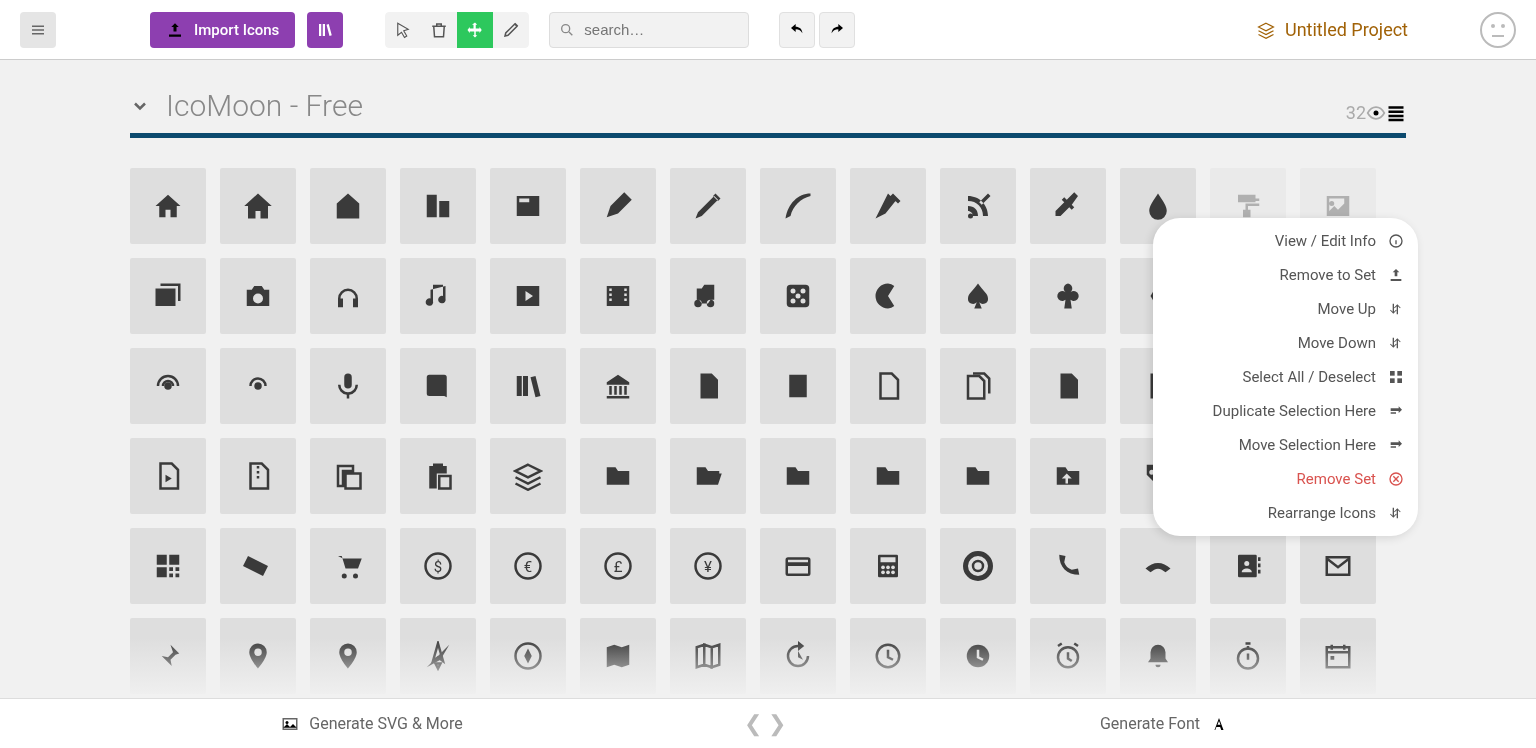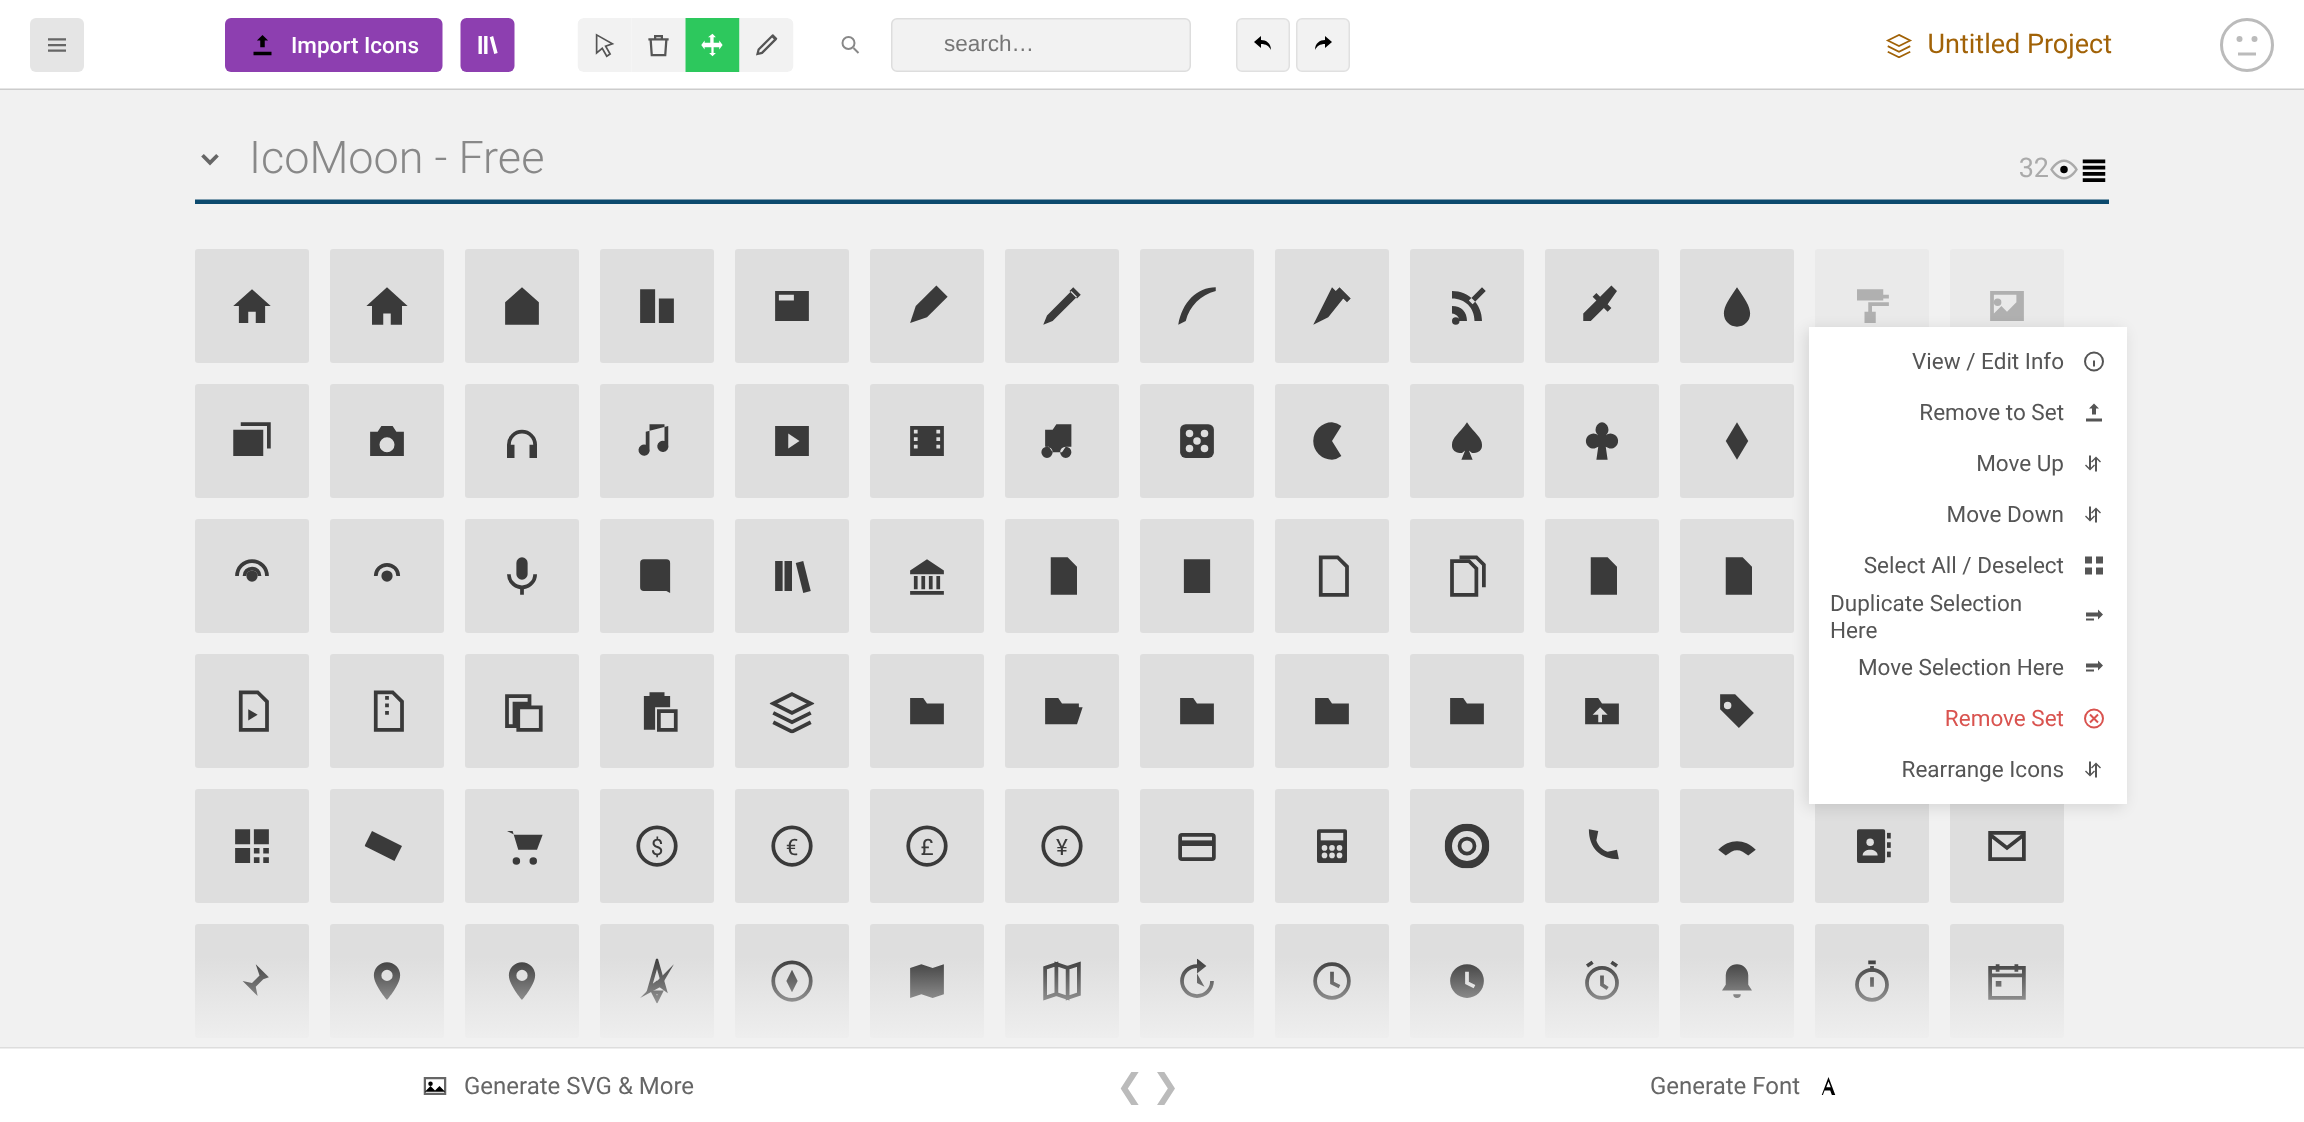--- a/index.html
+++ b/index.html
@@ -14,45 +14,45 @@
   .btn-purple { background:#8d3fb0; color:#fff; }
   .btn-import { padding:0 16px; gap:10px; font-weight:500; }
   .btn-gray { background:#f2f2f2; color:#555; border:1px solid #e0e0e0;}
   .btn-green { background:#2dc85d; color:#fff; }
   .btn-disabled { color:#bbb; }
   .tool-group { display:flex; gap:0; border-radius:4px; overflow:hidden; }
   .tool-group .btn { border-radius:0; border:none;}
   .tool-group .btn:first-child{border-top-left-radius:4px;border-bottom-left-radius:4px;}
   .tool-group .btn:last-child{border-top-right-radius:4px;border-bottom-right-radius:4px;}
   .search-box { position:relative; margin-left:8px; }
-  .search-box input { width:200px; height:36px; padding:0 12px 0 34px; border:1px solid #ddd; border-radius:4px; background:#f2f2f2; font-size:15px; color:#555;margin-left:45px;}
+  .search-box input { width:200px; height:36px; padding:0 12px 0 34px; border:1px solid #ddd; border-radius:4px; background:#f2f2f2; font-size:15px; color:#555;}
   .search-box .sicon { position:absolute; left:10px; top:10px; color:#888;}
   .undo-redo { display:flex; gap:4px; margin-left:18px;}
   .spacer { flex:1; }
   .project { display:flex; align-items:center; gap:10px; color:#a16207; font-size:18px; }
   .face { width:36px; height:36px; border:2px solid #bbb; border-radius:50%; position:relative; margin-left:60px;}
   .face::before{content:'';position:absolute;width:4px;height:4px;background:#bbb;border-radius:50%;top:10px;left:9px;box-shadow:10px 0 #bbb;}
   .face::after{content:'';position:absolute;width:12px;height:2px;background:#bbb;bottom:9px;left:10px;}
 
   
   .content { padding:28px 130px 0 130px; position:relative; height:calc(100% - 60px - 50px); overflow:hidden;}
-  .set-header { display:flex; align-items:center; gap:16px; border-bottom:3px solid #0c4a6e; padding-bottom:10px; position:relative;}
+  .set-header { display:flex; align-items:center; gap:16px; border-bottom:5px solid #0c4a6e; padding-bottom:10px; position:relative;}
   .set-title { font-size:30px; font-weight:300; color:#888; }
   .chev { color:#666; }
   .set-right { position:absolute; right:0; bottom:10px; display:flex; align-items:center; color:#aaa; font-size:18px;}
   .grid-toggle { color:#e8621f; }
 
   
   .grid { display:flex; flex-wrap:wrap; gap:14px; margin-top:30px; }
   .tile { width:76px; height:76px; background:#dedede; border-radius:2px; display:flex; align-items:center; justify-content:center; color:#3a3a3a; cursor:pointer;}
   .tile svg { width:30px; height:30px; fill:currentColor; }
   .tile.faded { opacity:0.35; }
 
   
-  .context-menu { position:absolute; top:158px; right:118px; width:212px; background:#fff; box-shadow:-2px 2px 10px rgba(0,0,0,0.12); padding:6px 0; z-index:10;}
+  .context-menu { position:absolute; top:158px; right:118px; width:265px; background:#fff; box-shadow:-2px 2px 10px rgba(0,0,0,0.12); padding:6px 0; z-index:10;border-radius:27px;}
   .context-menu .item { display:flex; justify-content:flex-end; align-items:center; gap:12px; height:34px; padding:0 14px; font-size:15px; color:#555; cursor:pointer;}
   .context-menu .item.danger { color:#d9534f; }
   .context-menu .item svg { width:16px; height:16px; fill:currentColor; flex-shrink:0;}
 
   
   .bottombar { position:absolute; bottom:0; left:0; right:0; height:50px; background:#fff; border-top:1px solid #ddd; display:flex; align-items:stretch; z-index:6;}
   .bb-seg { flex:1; display:flex; align-items:center; justify-content:center; gap:10px; color:#666; font-size:16px; cursor:pointer;}
   .bb-center { background:#fff; position:relative; font-weight:400;}
   .bb-center::before { content:''; position:absolute; top:-3px; left:30px; right:30px; height:3px; background:#f0a020; }
   .bb-arrow { width:24px; font-size:22px; color:#bbb; align-self:center;}

